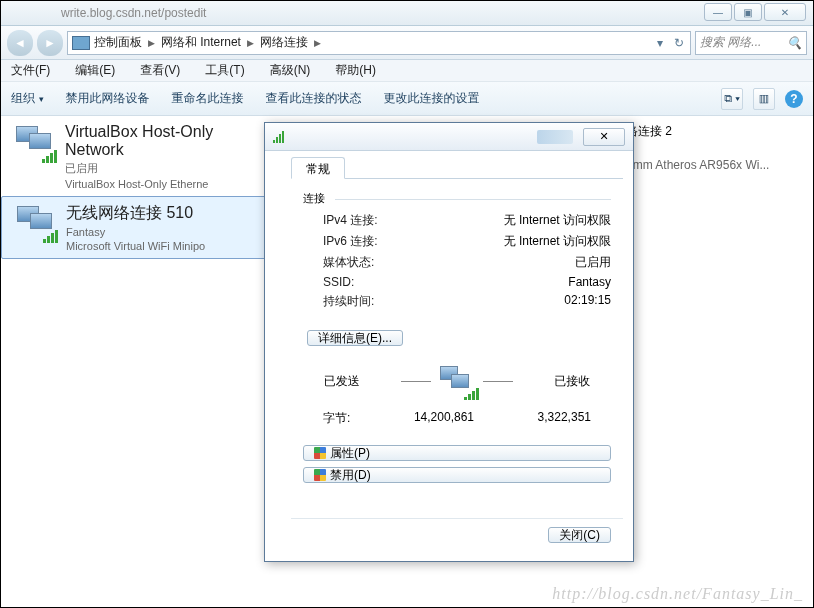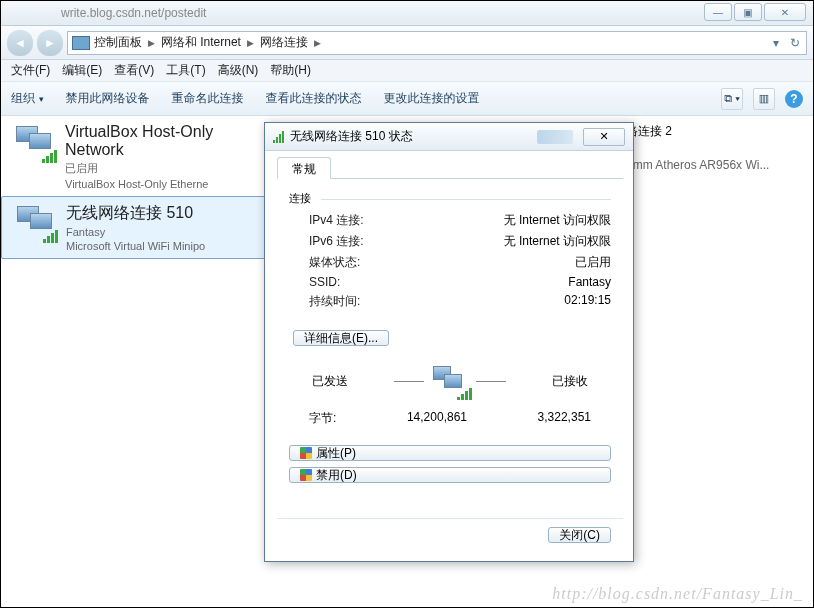--- a/index.html
+++ b/index.html
@@ -20,21 +20,21 @@
 .breadcrumb-wrap { flex: 1; height: 24px; border: 1px solid #aabccd; background: #fff; display: flex; align-items: center; padding-right: 2px; }
 .breadcrumb-wrap .pc-icon { width: 18px; height: 14px; margin: 0 4px; background: #6fa6cf; border: 1px solid #466f93; }
 .breadcrumb { display: flex; align-items: center; font-size: 12px; color: #222; flex: 1; }
 .crumb-sep { margin: 0 6px; color: #666; font-size: 9px; }
 .bc-controls { display: flex; gap: 1px; }
 .bc-ctrl { width: 18px; height: 22px; display: flex; align-items: center; justify-content: center; color: #5a7a94; }
 .searchbox { width: 112px; height: 24px; border: 1px solid #aabccd; background: #fff; display: flex; align-items: center; padding: 0 4px; color: #888; font-style: italic; justify-content: space-between; }
 .searchbox .mag { color: #3c6e98; }
 
 
-.menubar { height: 22px; background: #f2f6fa; border-bottom: 1px solid #e0e8ee; display: flex; align-items: center; padding: 0 10px; gap: 12px; font-size: 12px; }
+.menubar { height: 22px; background: #f2f6fa; border-bottom: 1px solid #e0e8ee; display: flex; align-items: center; padding: 0 10px; gap: 25px; font-size: 12px; }
 .menubar span { color: #222; }
 
 
 .cmdbar { height: 34px; background: linear-gradient(#f6fafd, #e6f0f7); border-bottom: 1px solid #d0dde7; display: flex; align-items: center; padding: 0 10px; gap: 22px; font-size: 12px; color: #1a3d5c; }
 .cmdbar .org { display: flex; align-items: center; gap: 4px; }
 .cmdbar .org::after { content: "▾"; font-size: 9px; }
 .cmdbar .spacer { flex: 1; }
 .cmdbar .viewbtns { display: flex; gap: 10px; align-items: center; }
 .iconbtn { width: 22px; height: 22px; border: 1px solid #c8d7e3; background: linear-gradient(#fff, #e8f0f6); border-radius: 2px; display: flex; align-items: center; justify-content: center; font-size: 11px; }
 .help-icon { width: 18px; height: 18px; border-radius: 50%; background: #3a9de0; color: #fff; display: flex; align-items: center; justify-content: center; font-weight: bold; font-size: 12px; }
@@ -56,21 +56,21 @@
 
 
 .dialog { position: absolute; left: 263px; top: 121px; width: 370px; height: 440px; background: #fff; border: 1px solid #5c7a99; box-shadow: 2px 2px 10px rgba(0,0,0,.3); }
 .dlg-title { height: 28px; background: linear-gradient(#fdfeff, #e5edf5); border-bottom: 1px solid #c4d3e0; display: flex; align-items: center; padding: 0 8px; font-size: 12px; }
 .dlg-title .bars { display: flex; gap: 1px; align-items: flex-end; margin-right: 6px; }
 .dlg-title .bars i { width: 2px; background: #3aa53a; display: block; }
 .dlg-title .spacer { flex: 1; }
 .dlg-title .blur { width: 36px; height: 14px; background: linear-gradient(90deg, #bcd5ea, #d8e7f2); border-radius: 2px; margin-right: 10px; }
 .dlg-title .close { width: 42px; height: 18px; border: 1px solid #aabccd; border-radius: 2px; background: linear-gradient(#fefeff, #e6eef5); display: flex; align-items: center; justify-content: center; font-size: 11px; }
 
-.dlg-body { padding: 6px 10px 10px 12px; height: calc(100% - 28px); display: flex; flex-direction: column; }
+.dlg-body { padding: 6px 10px 10px 26px; height: calc(100% - 28px); display: flex; flex-direction: column; }
 .tabstrip { height: 22px; display: flex; border-bottom: 1px solid #c4d3e0; }
 .tab { padding: 3px 14px 0 14px; border: 1px solid #c4d3e0; border-bottom: 1px solid #fff; background: #fff; border-radius: 3px 3px 0 0; font-size: 12px; margin-bottom: -1px; }
 .tabcontent { border-top: none; padding: 12px 12px 8px 12px; flex: 1; font-family: "SimSun", serif; font-size: 12px; }
 
 .group-title { font-size: 11px; margin-bottom: 4px; position: relative; }
 .group-title::after { content: ""; position: absolute; left: 32px; right: 0; top: 8px; border-top: 1px solid #d6e0e8; }
 .kv { display: flex; justify-content: space-between; padding: 2px 0 2px 20px; font-size: 12px; }
 .kv .k { color: #222; }
 
 .btn { height: 16px; padding: 0 10px; border: 1px solid #9cb3c7; background: linear-gradient(#fefefe, #e5eef5); border-radius: 3px; font-size: 12px; display: inline-flex; align-items: center; gap: 4px; }
@@ -116,20 +116,24 @@
       <span>网络和 Internet</span>
         <span class="crumb-sep">▶</span>
       <span>网络连接</span>
         <span class="crumb-sep">▶</span>
     </div>
     <div class="bc-controls">
       <div class="bc-ctrl">▾</div>
       <div class="bc-ctrl">↻</div>
     </div>
   </div>
+  <div class="searchbox">
+    <span>搜索 网络...</span>
+    <span class="mag">🔍</span>
+  </div>
 </div>
 
 <div class="menubar">
   <span>文件(F)</span>
   <span>编辑(E)</span>
   <span>查看(V)</span>
   <span>工具(T)</span>
   <span>高级(N)</span>
   <span>帮助(H)</span>
 </div>
@@ -190,21 +194,20 @@
 </div>
 
 <div class="dialog">
   <div class="dlg-title">
     <span class="bars">
         <i style="height:3px"></i>
         <i style="height:6px"></i>
         <i style="height:9px"></i>
         <i style="height:12px"></i>
       </span>
-    <span>无线网络连接 510 状态</span>
     <span class="spacer"></span>
     <span class="blur"></span>
     <div class="close">✕</div>
   </div>
   <div class="dlg-body">
     <div class="tabstrip">
       <div class="tab">常规</div>
     </div>
     <div class="tabcontent">
       <div class="group-title">连接</div>

